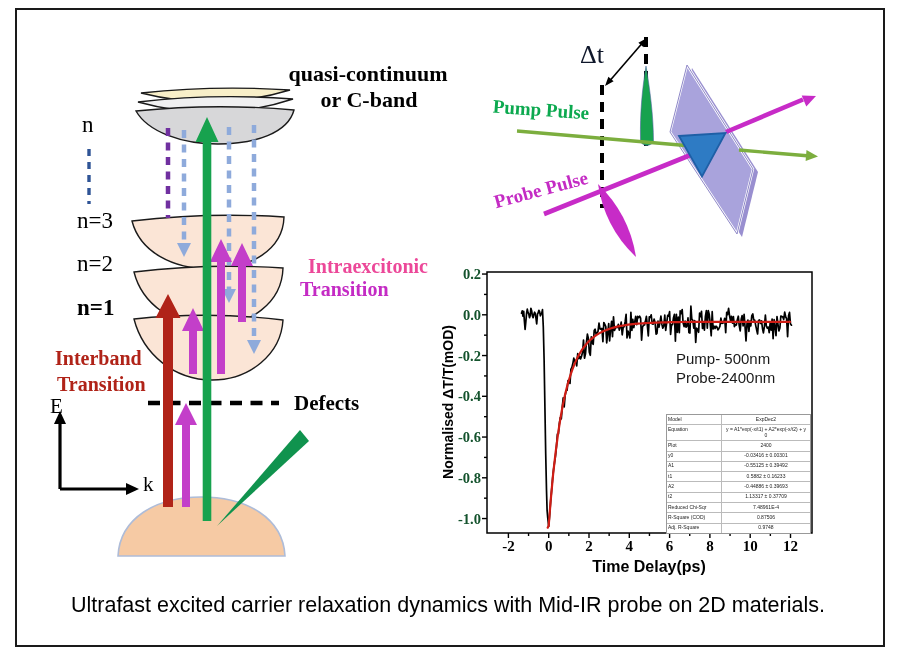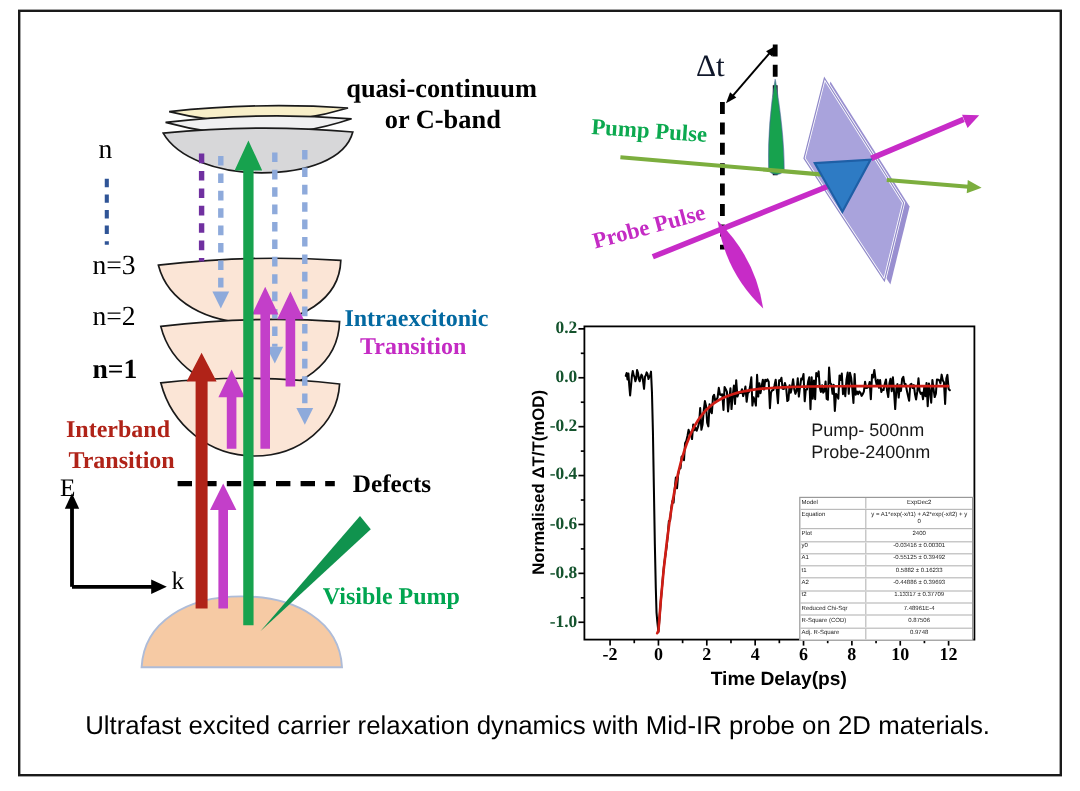--- a/index.html
+++ b/index.html
@@ -162,28 +162,27 @@
       <rect x="487" y="272" width="325" height="261" fill="none" stroke="#000" stroke-width="1.5"></rect>
     </g>
   </svg>
 
   <span class="lbl serif b quasi ctr" style="left:369px;top:87px;">or C-band</span>
   <span class="lbl serif b quasi ctr" style="left:368px;top:61px;">quasi-continuum</span>
   <span class="lbl serif nlbl" style="left:82px;top:112px;">n</span>
   <span class="lbl serif nlbl" style="left:77px;top:208px;">n=3</span>
   <span class="lbl serif nlbl" style="left:77px;top:251px;">n=2</span>
   <span class="lbl serif nlbl" style="left:77px;top:295px;font-weight:bold;">n=1</span>
-  <span class="lbl serif b intraex" style="left:287px;top:255px;color:#0369a1;text-align:center;">Intraexcitonic</span>
+  <span class="lbl serif b intraex" style="left:308px;top:255px;color:#ec4899;text-align:center;">Intraexcitonic</span>
   <span class="lbl serif b intraex" style="left:300px;top:278px;color:#C42BC4;">Transition</span>
   <span class="lbl serif b interband" style="left:55px;top:347px;color:#B02318;">Interband</span>
   <span class="lbl serif b interband" style="left:57px;top:373px;color:#B02318;">Transition</span>
   <span class="lbl serif b defects" style="left:294px;top:391px;">Defects</span>
   <span class="lbl serif axis-ek" style="left:50px;top:394px;">E</span>
   <span class="lbl serif axis-ek" style="left:143px;top:472px;">k</span>
-  <span class="lbl serif b vispump" style="left:269px;top:486px;color:#00A550;">Visible Pump</span>
 
   <span class="lbl serif dt" style="left:580px;top:40px;">Δt</span>
   <span class="lbl serif b pulse" style="left:541px;top:110px;color:#0CA94F;transform:translate(-50%,-50%) rotate(4deg);">Pump Pulse</span>
   <span class="lbl serif b pulse" style="left:541px;top:190px;color:#C42BC4;transform:translate(-50%,-50%) rotate(-15deg);">Probe Pulse</span>
 
   <div id="chart-labels">
       <span class="tick-x" style="left:508.40000000000003px;top:538px;">-2</span>
       <span class="tick-x" style="left:548.7px;top:538px;">0</span>
       <span class="tick-x" style="left:589px;top:538px;">2</span>
       <span class="tick-x" style="left:629.3000000000001px;top:538px;">4</span>

